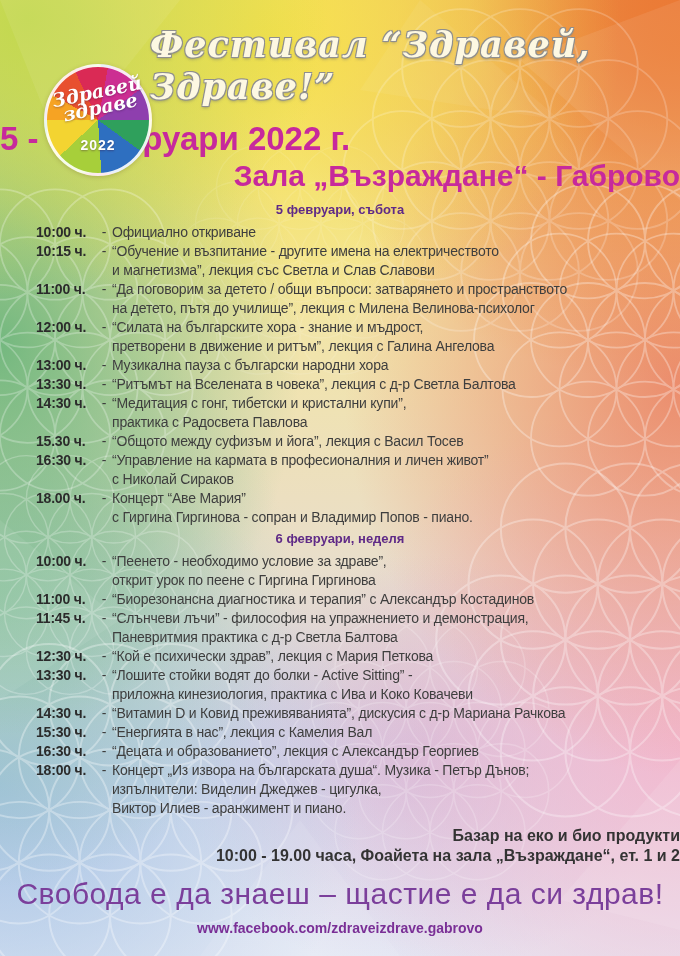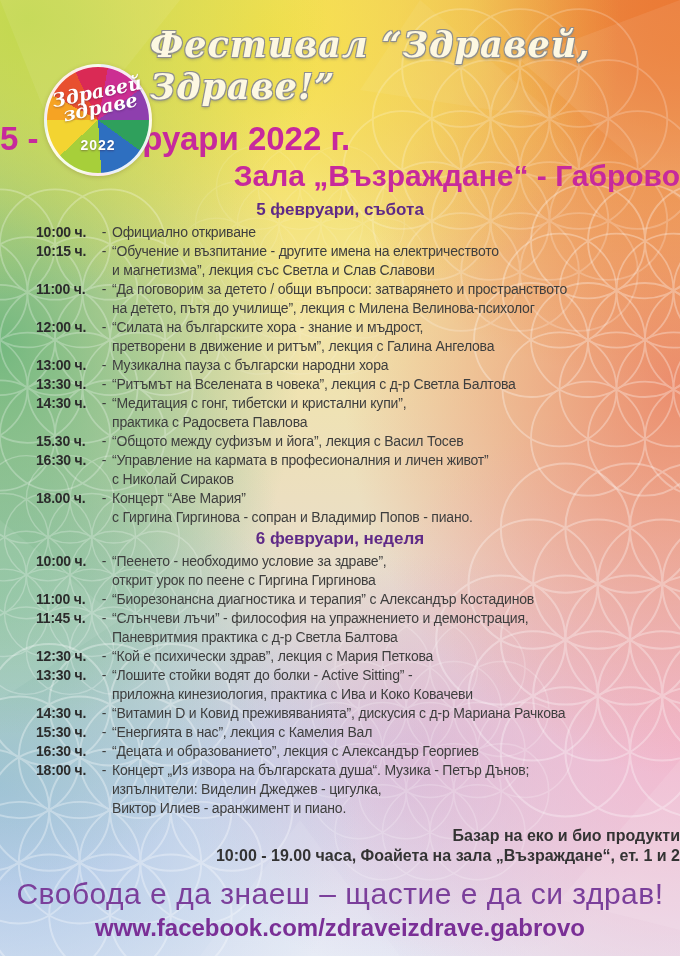--- a/index.html
+++ b/index.html
@@ -49,36 +49,36 @@
   .script-title {
     margin:24px 8px 0 150px; text-align:left;
     font-family:"DejaVu Serif", serif; font-style:italic; font-weight:bold;
     font-size:35px; line-height:42px; letter-spacing:1px; color:#fdf8e2;
     text-shadow:-1px -1px 0 #8f8f8f, 1px -1px 0 #8f8f8f, -1px 1px 0 #8f8f8f,
                  1px 1px 0 #8f8f8f, 0 2px 3px rgba(110,110,110,.55);
   }
   .date-line  { margin-top:13px; font-weight:bold; font-size:33px; line-height:36px; color:#c7299c; }
   .venue-line { margin-top:1px;  text-align:right; font-weight:bold; font-size:30px; line-height:35px; color:#c7299c; }
 
-  .day-header { text-align:center; font-weight:bold; font-size:17px; line-height:22px; color:#5f2a87; margin-top:6px; }
+  .day-header { text-align:center; font-weight:bold; font-size:13px; line-height:22px; color:#5f2a87; margin-top:6px; }
   .day-header.second { margin-top:1px; }
 
   .schedule { padding:2px 8px 0 36px; }
   .entry { display:grid; grid-template-columns:60px 10px 1fr; column-gap:3px;
            font-size:14px; line-height:19px; letter-spacing:-.2px; }
   .entry .t { font-weight:bold; color:#2b2b2b; white-space:nowrap; }
   .entry .d { color:#3e3e3e; text-align:center; }
   .entry .x { color:#3e3e3e; white-space:pre-line; }
 
   .bazaar { margin-top:8px; text-align:right; font-weight:bold; color:#333;padding-left:40px; }
   .bazaar-title   { font-size:16px; line-height:20px; }
   .bazaar-details { font-size:16px; line-height:20px; }
 
   .tagline { margin-top:10px; text-align:center; font-size:30px; line-height:36px; color:#7b3f9b; letter-spacing:.5px; }
-  .facebook-url { margin-top:5px; text-align:center; font-weight:bold; font-size:24px; line-height:22px; color:#7a2f96; }
+  .facebook-url { margin-top:5px; text-align:center; font-weight:bold; font-size:14px; line-height:22px; color:#7a2f96; }
 </style>
 </head>
 <body>
 
 <div class="poster">
 
   <svg class="decor" width="680" height="956" viewBox="0 0 680 956" xmlns="http://www.w3.org/2000/svg">
     <defs>
       <g id="fol" fill="none" stroke="#ffffff" stroke-width="1.2">
         <circle r="38"></circle>

